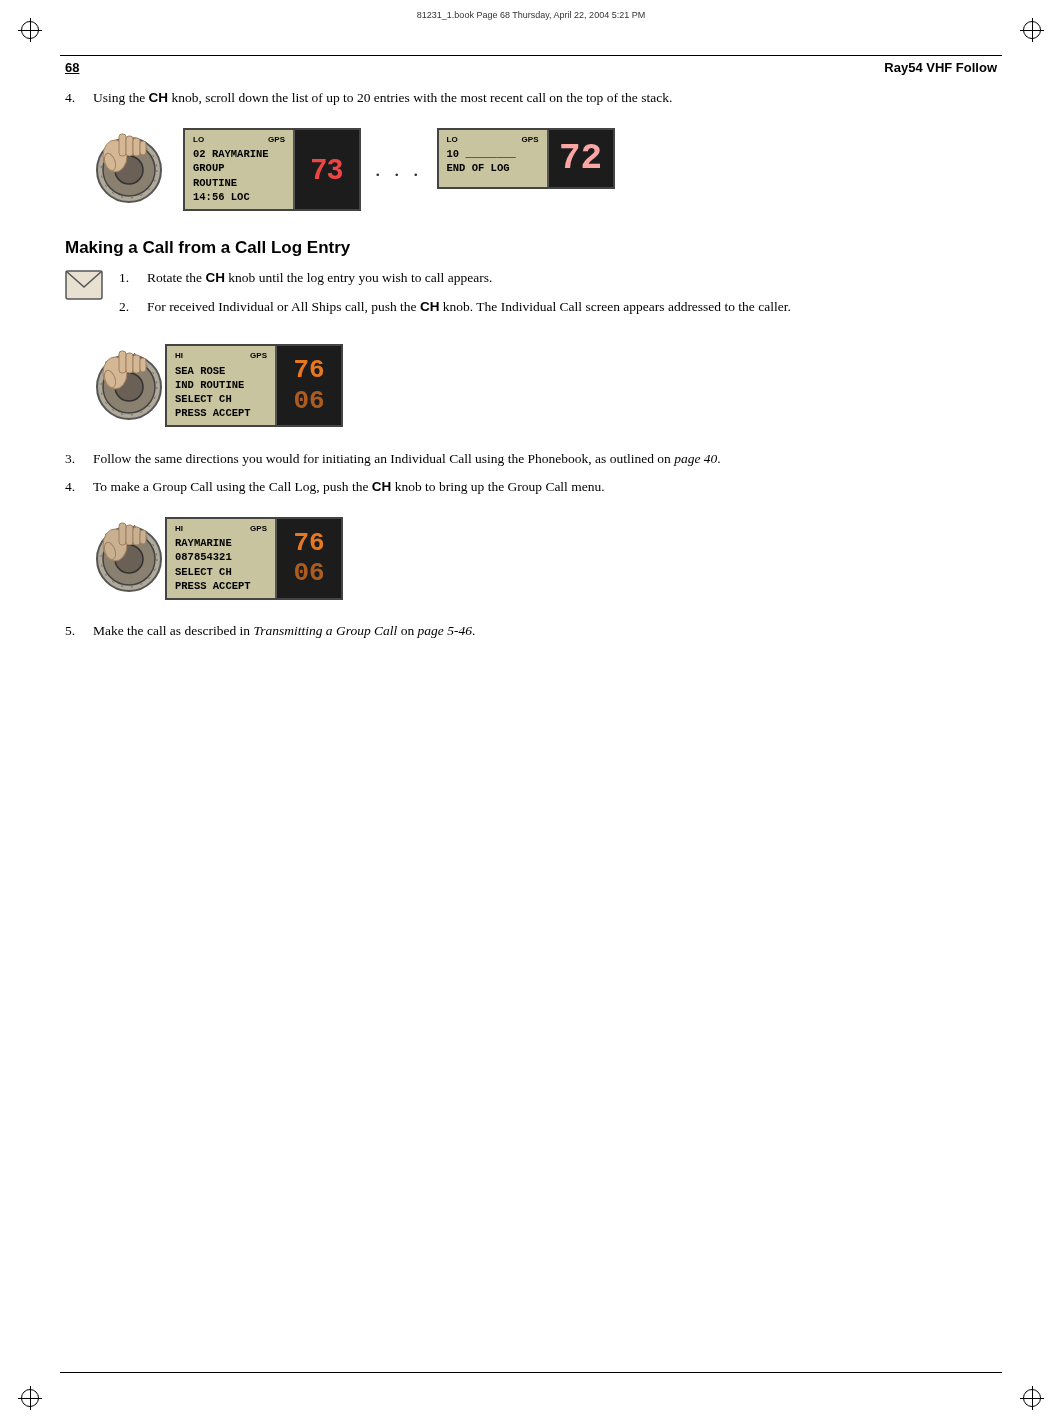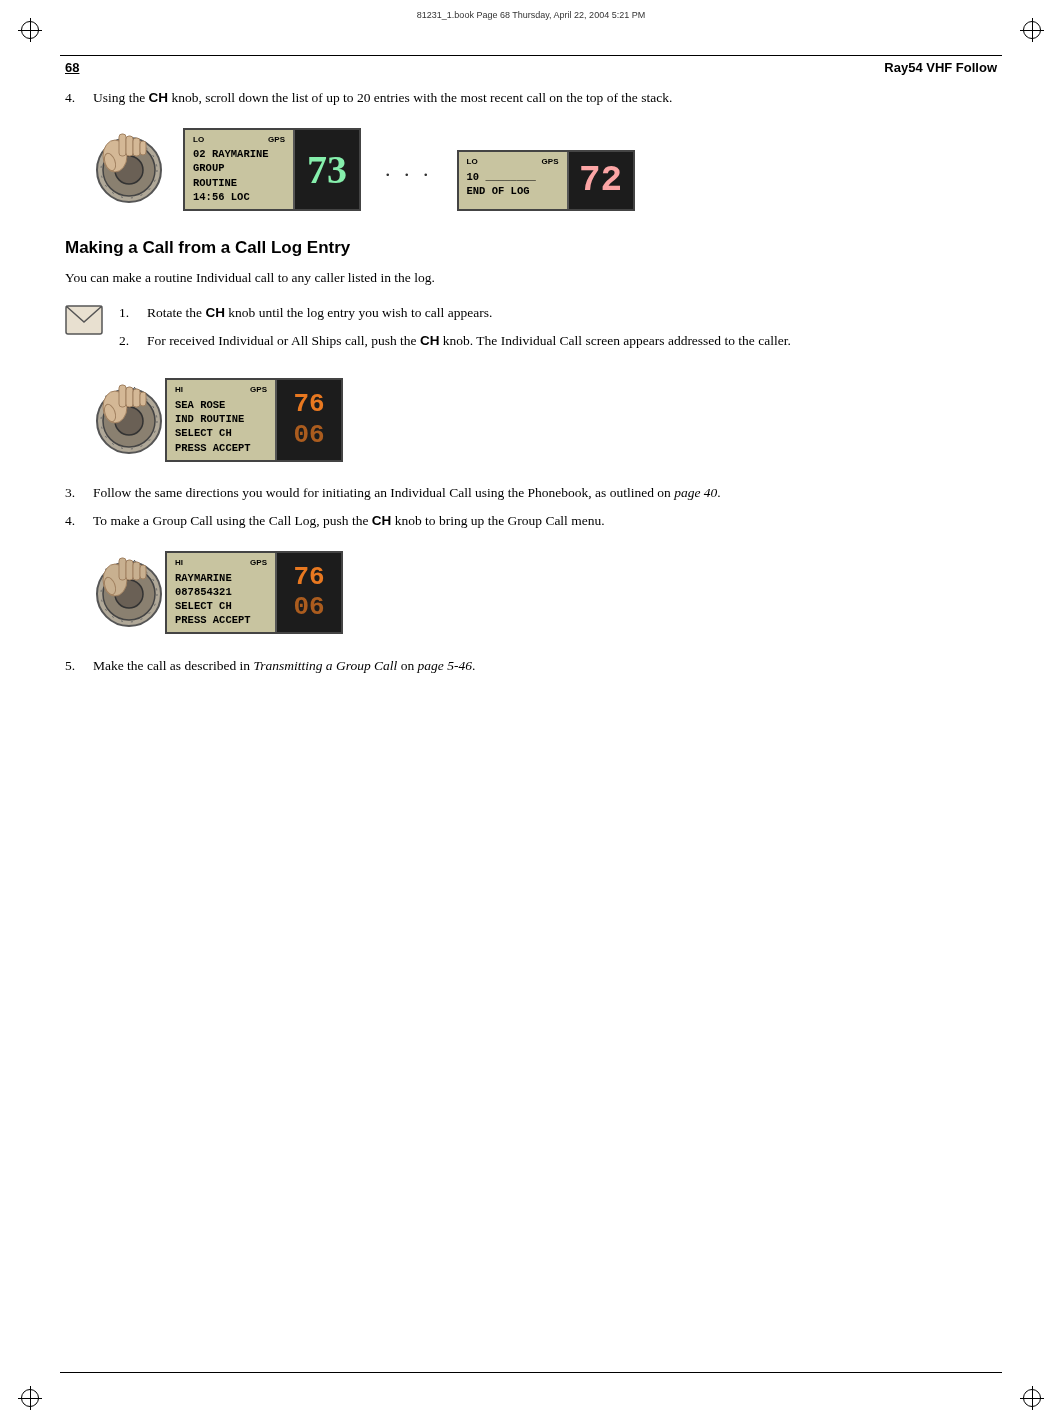--- a/index.html
+++ b/index.html
@@ -148,22 +148,22 @@
     }
 
     
     .knob-area {
       flex-shrink: 0;
     }
 
     
     .displays-pair {
       display: flex;
-      gap: 24px;
-      align-items: flex-end;
+      gap: 14px;
+      align-items: flex-start;
     }
 
     
     .dots {
       font-size: 22px;
       color: #333;
       letter-spacing: 4px;
       align-self: center;
     }
 
@@ -273,21 +273,21 @@
           <div style="display:flex; justify-content:space-between; font-size:8px; font-family:Arial,sans-serif; margin-bottom:2px;">
             <span>LO</span>
             <span>GPS</span>
           </div>
           <div>02 RAYMARINE</div>
           <div>GROUP</div>
           <div>ROUTINE</div>
           <div>14:56 LOC</div>
         </div>
         <div class="lcd-seg-right">
-          <span style="font-size:40px; font-weight:bold; font-family:Liberation Serif, serif; color:#86efac;">73</span>
+          <span style="font-size:29px; font-weight:bold; font-family:Liberation Sans, sans-serif; color:#ef4444;">73</span>
         </div>
       </div>
 
       <div class="dots">. . .</div>
 
       <div class="lcd-seg-combo">
         <div class="lcd-seg-left">
           <div style="display:flex; justify-content:space-between; font-size:8px; font-family:Arial,sans-serif; margin-bottom:2px;">
             <span>LO</span>
             <span>GPS</span>
@@ -297,21 +297,20 @@
         </div>
         <div class="lcd-seg-right">
           <span style="font-size:36px; font-weight:bold; font-family:'Courier New',monospace; color:#fca5a5;">72</span>
         </div>
       </div>
     </div>
   </div>
 
   <div class="section-heading" style="">Making a Call from a Call Log Entry</div>
 
-  <div class="intro-text">You can make a routine Individual call to any caller listed in the log.</div>
 
   <div style="display:flex; gap:16px; align-items:flex-start; margin-bottom: 10px;">
 
     <div style="flex-shrink:0; margin-top:2px;">
       <svg width="38" height="30" viewBox="0 0 38 30">
         <rect x="1" y="1" width="36" height="28" rx="2" fill="#e8e0d0" stroke="#555" stroke-width="1.5"></rect>
         <polyline points="1,1 19,17 37,1" fill="none" stroke="#555" stroke-width="1.5"></polyline>
       </svg>
     </div>
 

